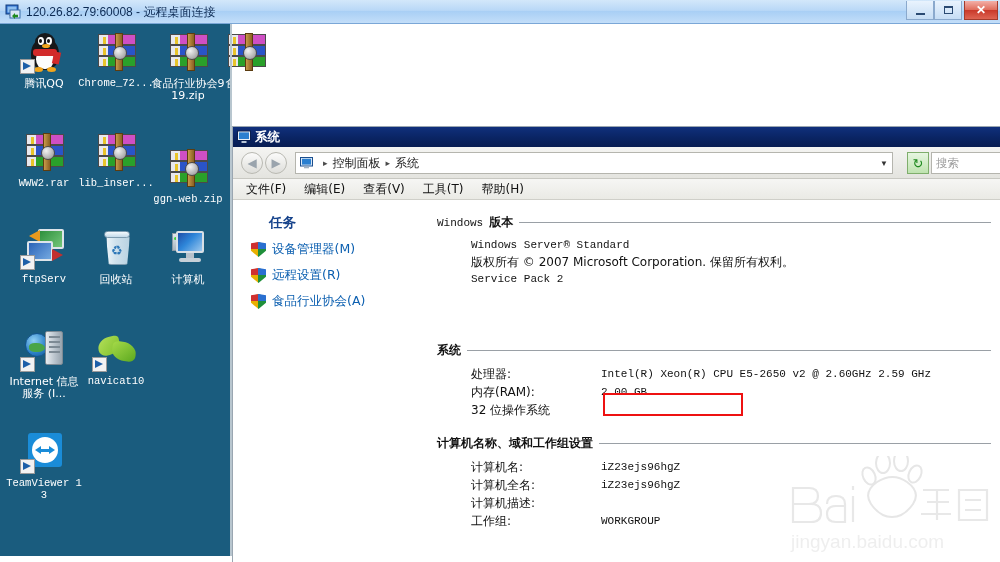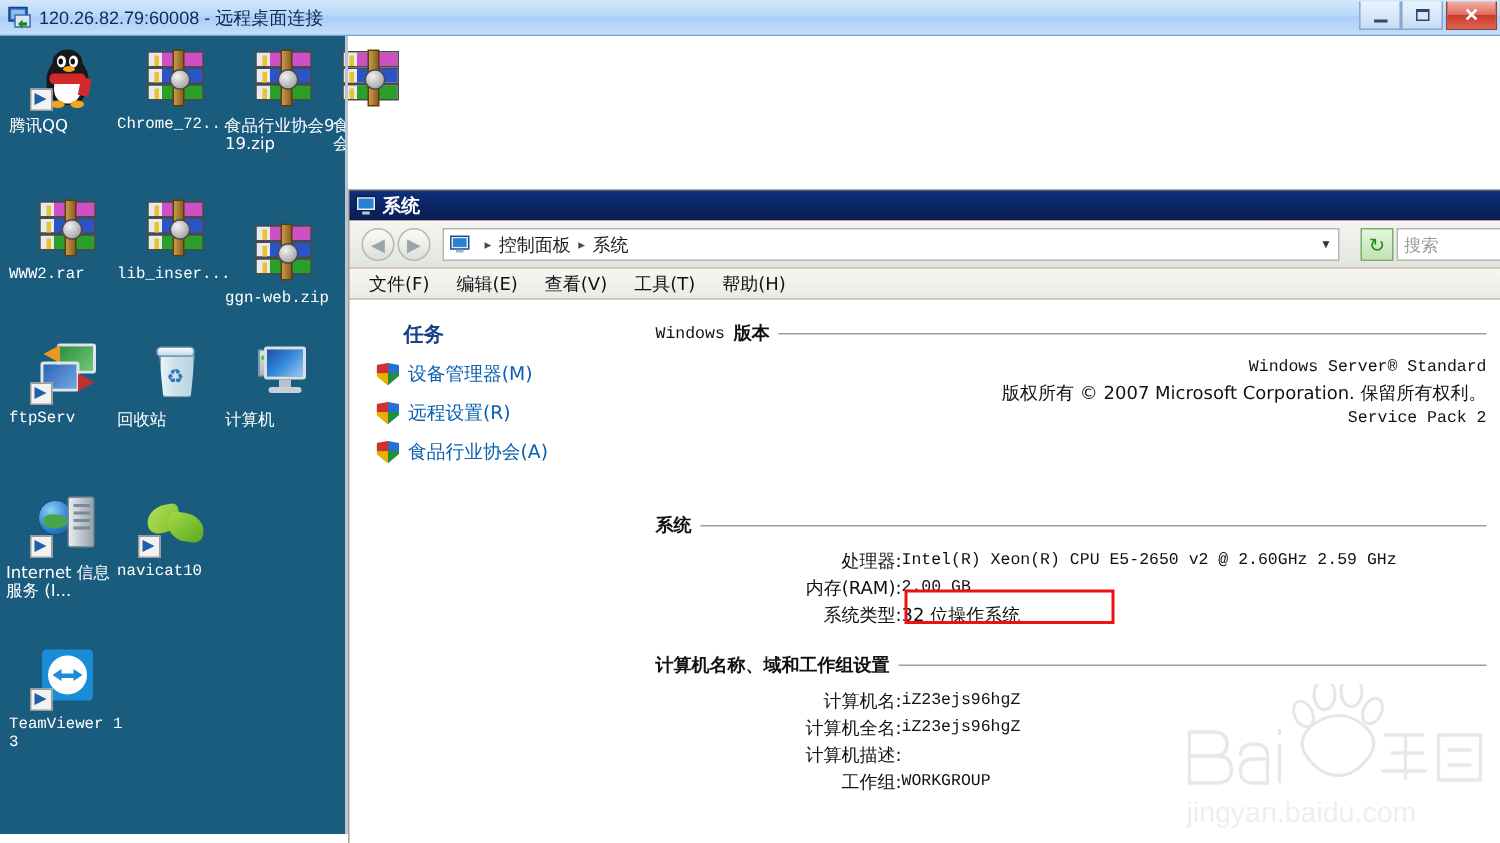--- a/index.html
+++ b/index.html
@@ -72,21 +72,21 @@
   }
   #desktop-edge {
     position: absolute; left: 230px; top: 24px;
     width: 2px; height: 532px;
     background: #b8c6cf;
   }
 
   .icon {
     position: absolute;
     width: 76px;
-    text-align: left;
+    text-align: center;
     cursor: pointer;
   }
   .icon .glyph {
     width: 48px; height: 44px;
     margin: 0 auto 2px auto;
     position: relative;
   }
   .icon .label {
     font-family: "Liberation Mono", monospace;
     font-size: 10.5px;
@@ -550,21 +550,20 @@
     overflow: hidden;
   }
   #content-title {
     font-size: 13.5px; font-weight: bold; color: #111;
     font-family: "DejaVu Sans", sans-serif;
     margin-bottom: 14px;
   }
   .group {
     position: relative;
     margin-bottom: 4px;
-    text-align: right;
   }
   .group-head {
     display: flex; align-items: center;
     font-size: 11.5px;
     color: #111;
     font-family: "DejaVu Sans", sans-serif;
     white-space: nowrap;
   }
   .group-head .gh-text {
     margin-right: 6px;
@@ -987,21 +986,20 @@
           <div class="group-body">
             <div class="kv">
               <span class="k">处理器:</span>
               <span class="v">Intel(R) Xeon(R) CPU E5-2650 v2 @ 2.60GHz   2.59 GHz</span>
             </div>
             <div class="kv">
               <span class="k">内存(RAM):</span>
               <span class="v">2.00 GB</span>
             </div>
             <div class="kv">
-              <span class="k">系统类型:</span>
               <span class="v cjkval">32 位操作系统</span>
             </div>
           </div>
           <div id="redbox"></div>
         </div>
 
         <div style="height:12px;"></div>
 
         <div class="group">
           <div class="group-head">

